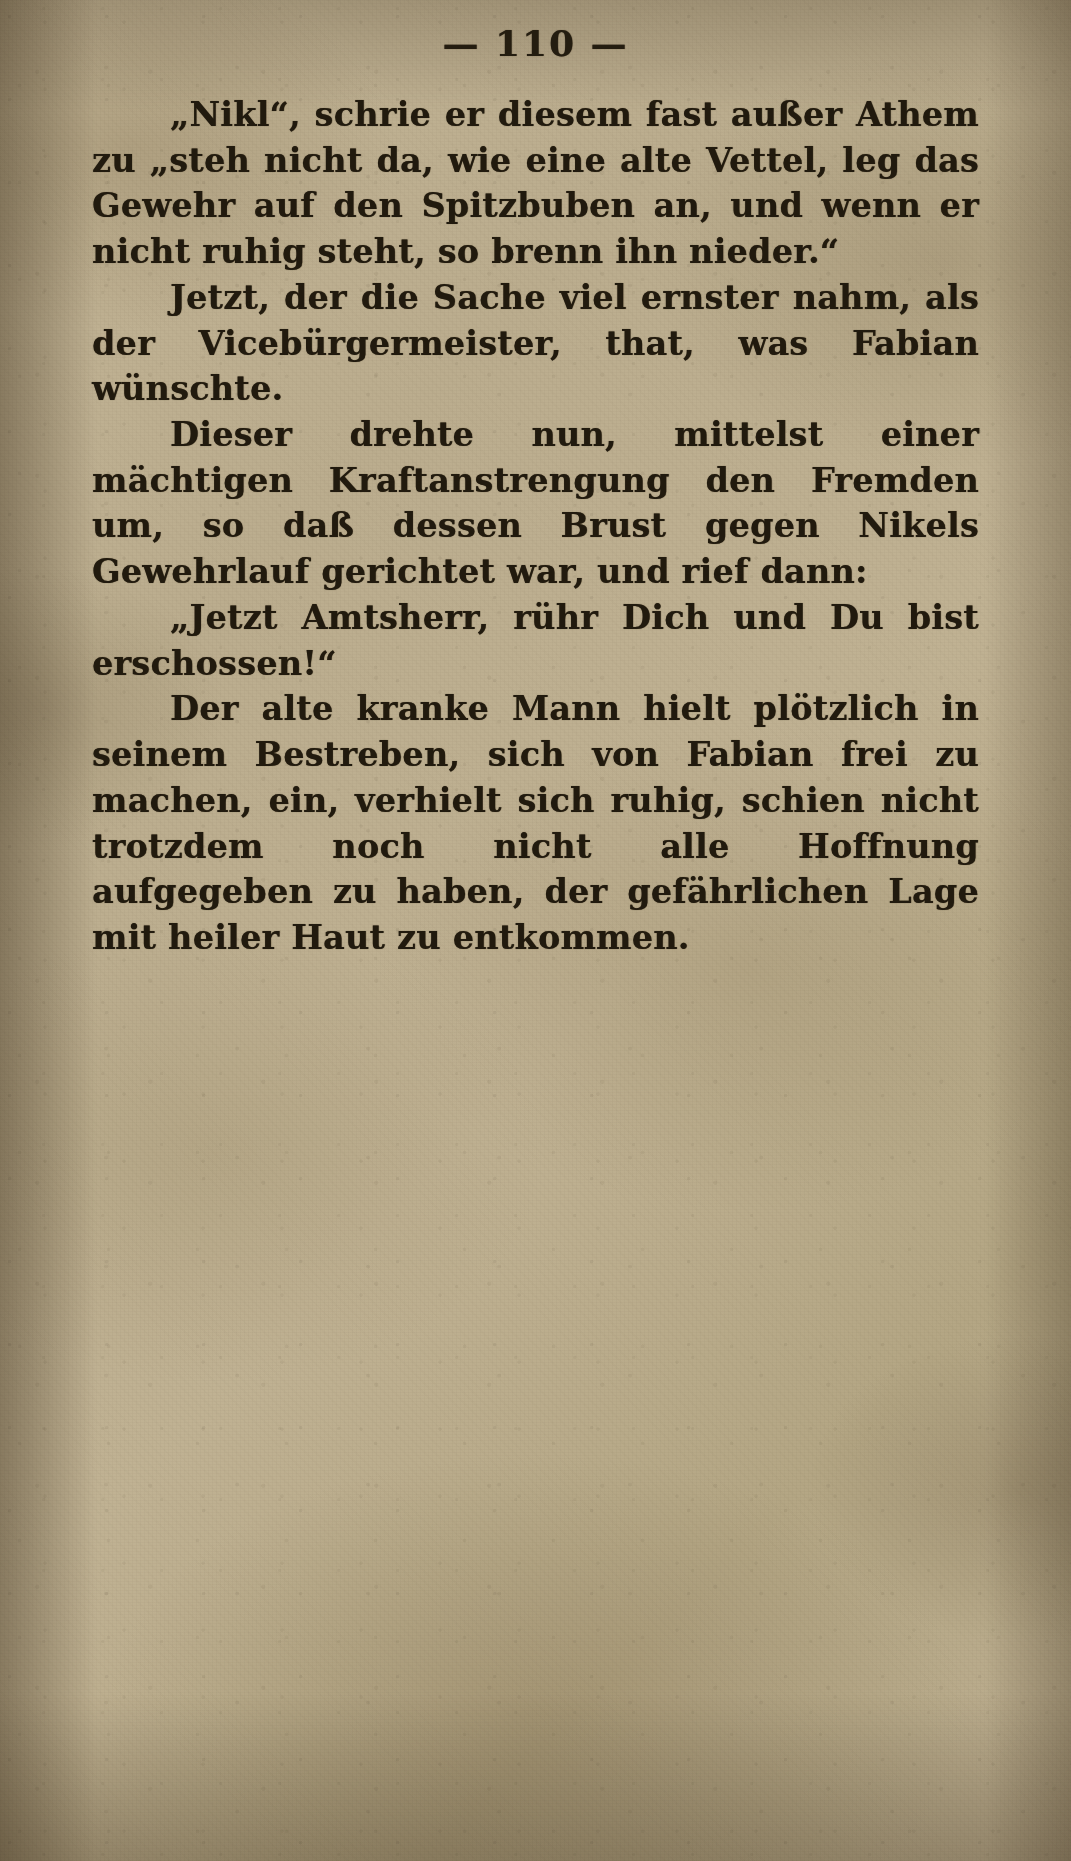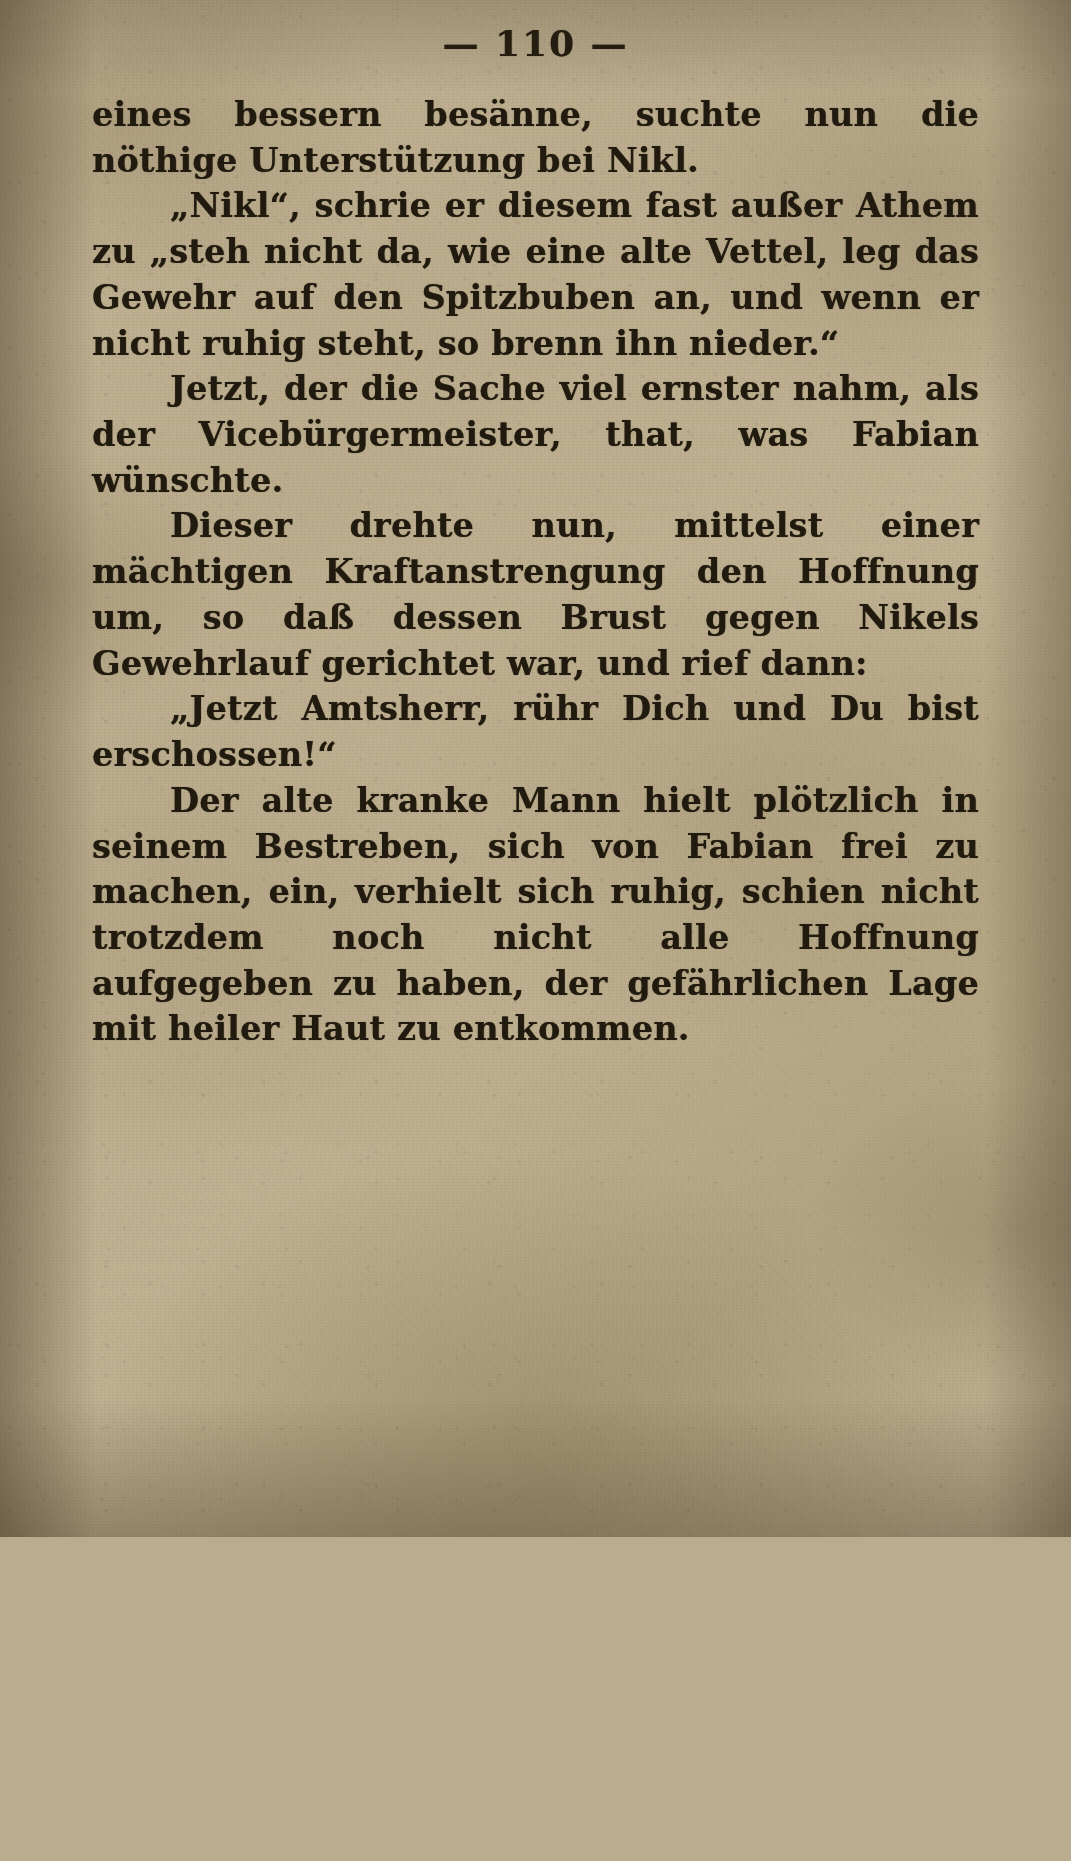--- a/index.html
+++ b/index.html
@@ -11,21 +11,21 @@
     height: 1861px;
     background: #b9ac8f;
     font-family: "DejaVu Serif", serif;
     overflow: hidden;
   }
 
   
   .page {
     position: relative;
     width: 1071px;
-    height: 1537px;
+    height: 1861px;
     box-sizing: border-box;
     background-color: #bcae90;
     background-image:
       radial-gradient(ellipse 380px 260px at 12% 8%, rgba(120,100,68,0.25), rgba(120,100,68,0) 70%),
       radial-gradient(ellipse 420px 300px at 88% 14%, rgba(110,92,60,0.22), rgba(110,92,60,0) 70%),
       radial-gradient(ellipse 520px 340px at 70% 52%, rgba(128,110,75,0.20), rgba(128,110,75,0) 72%),
       radial-gradient(ellipse 460px 320px at 20% 62%, rgba(134,116,80,0.18), rgba(134,116,80,0) 72%),
       radial-gradient(ellipse 600px 360px at 50% 92%, rgba(116,98,66,0.26), rgba(116,98,66,0) 72%),
       radial-gradient(ellipse 300px 220px at 95% 80%, rgba(100,84,56,0.24), rgba(100,84,56,0) 70%),
       radial-gradient(ellipse 260px 200px at 4% 38%, rgba(104,86,58,0.22), rgba(104,86,58,0) 70%),
@@ -118,22 +118,21 @@
 <div class="page">
   <div class="grain"></div>
   <div class="grain2"></div>
   <div class="vignette"></div>
 
   <div class="content">
 
     <div class="folio">— 110 —</div>
 
     <div class="textblock">
-      <p class="noindent">eines bessern besänne, suchte nun die nöthige Unterstützung bei Nikl.</p>
       <p>„Nikl“, schrie er diesem fast außer Athem zu „steh nicht da, wie eine alte Vettel, leg das Gewehr auf den Spitzbuben an, und wenn er nicht ruhig steht, so brenn ihn nieder.“</p>
       <p>Jetzt, der die Sache viel ernster nahm, als der Vicebürgermeister, that, was Fabian wünschte.</p>
-      <p>Dieser drehte nun, mittelst einer mächtigen Kraftanstrengung den Hoffnung um, so daß dessen Brust gegen Nikels Gewehrlauf gerichtet war, und rief dann:</p>
+      <p>Dieser drehte nun, mittelst einer mächtigen Kraftanstrengung den Fremden um, so daß dessen Brust gegen Nikels Gewehrlauf gerichtet war, und rief dann:</p>
       <p>„Jetzt Amtsherr, rühr Dich und Du bist erschossen!“</p>
       <p>Der alte kranke Mann hielt plötzlich in seinem Bestreben, sich von Fabian frei zu machen, ein, verhielt sich ruhig, schien nicht trotzdem noch nicht alle Hoffnung aufgegeben zu haben, der gefährlichen Lage mit heiler Haut zu entkommen.</p>
     </div>
 
   </div>
 </div>
 
 </body></html>

